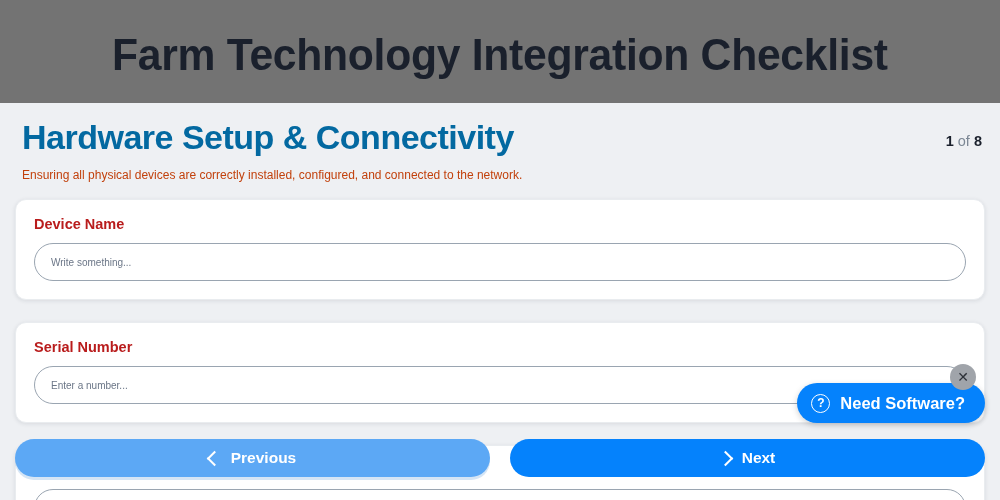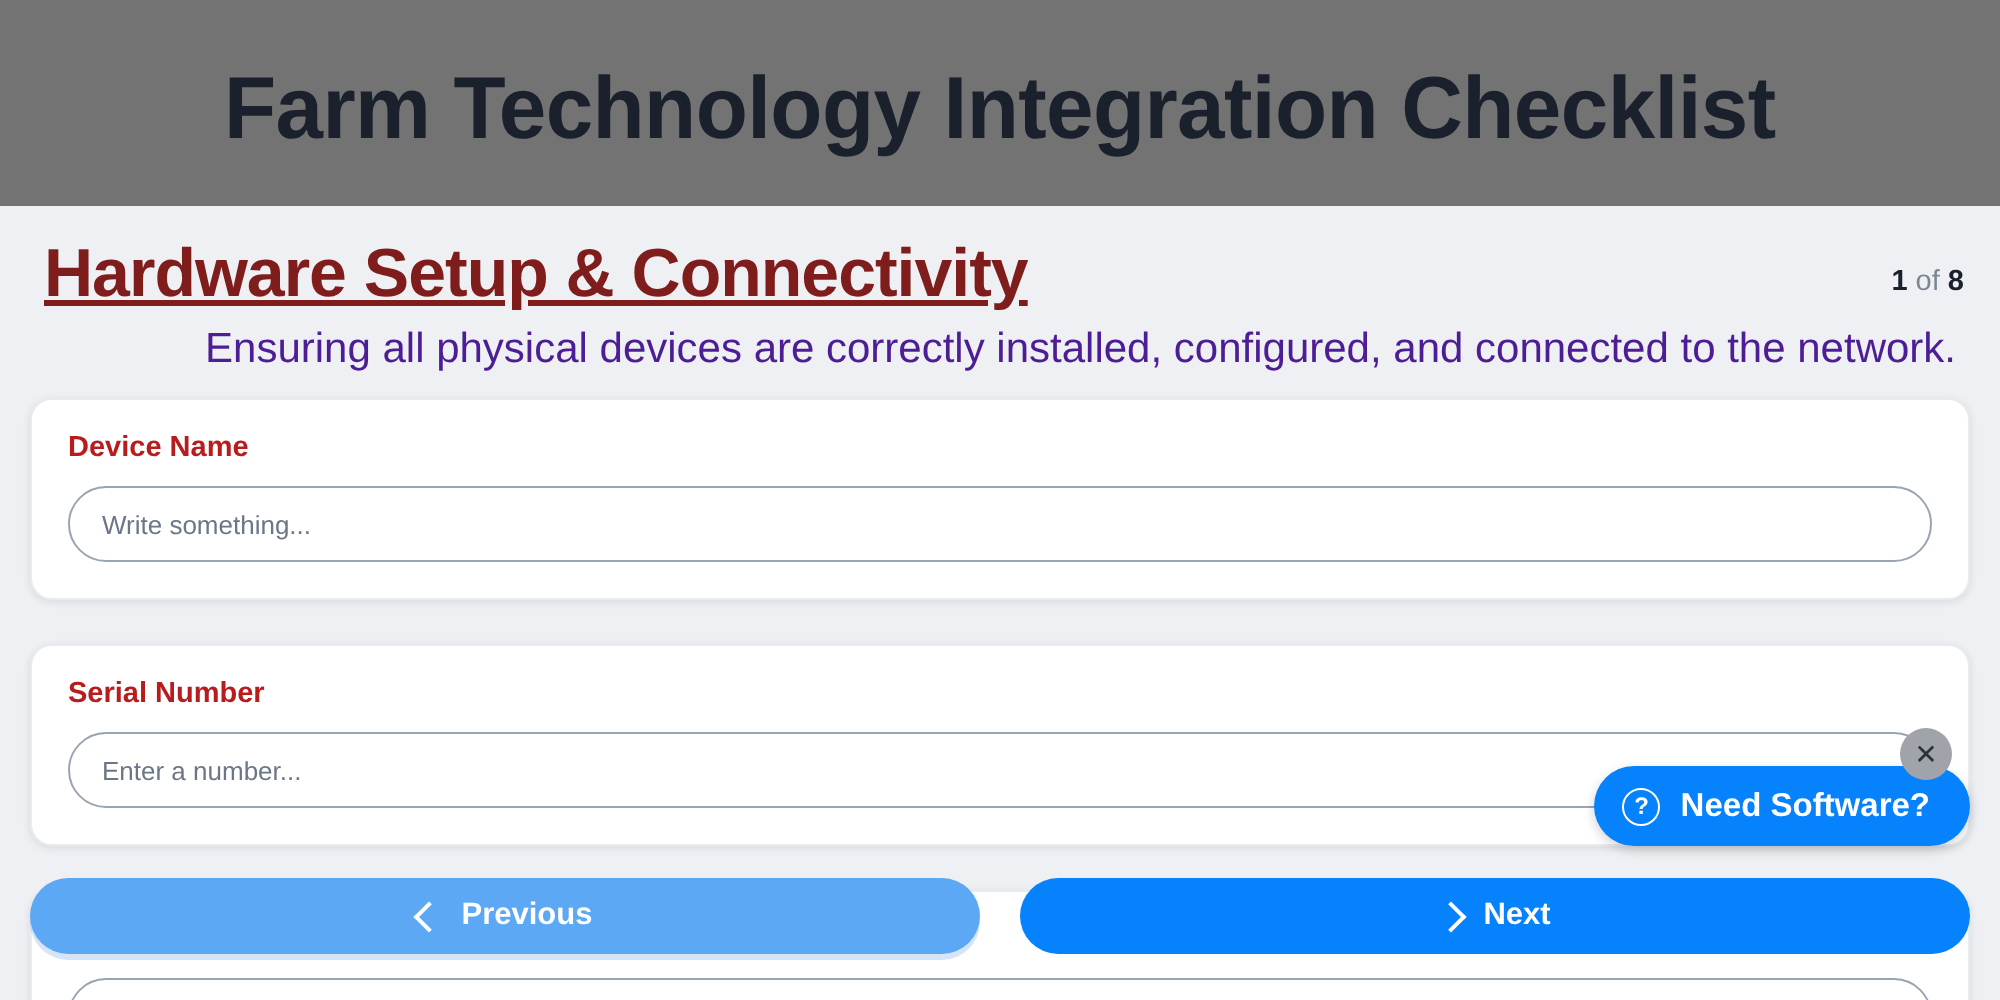--- a/index.html
+++ b/index.html
@@ -37,44 +37,42 @@
   }
 
   
   .section-head {
     padding: 14px 22px 0 22px;
     position: relative;
   }
   .section-title {
     font-size: 34px;
     font-weight: bold;
-    color: #7f1d1d;
+    color: #0369a1;
     letter-spacing: -0.5px;
     line-height: 40px;
-    text-decoration: underline;
   }
   .step-counter {
     position: absolute;
     right: 18px;
     top: 30px;
     font-size: 14.5px;
     color: #7b8794;
     white-space: nowrap;
     text-align: right;
   }
   .step-counter .num {
     font-weight: bold;
     color: #1a202c;
   }
   .section-sub {
     margin-top: 8px;
-    font-size: 21px;
-    color: #4c1d95;
+    font-size: 12px;
+    color: #c2410c;
     line-height: 20px;
-    text-align: right;
   }
 
   
   .cards {
     margin-top: 14px;
     padding: 0 15px;
   }
   .field-card {
     background: #ffffff;
     border: 1px solid #e9ecef;
@@ -92,21 +90,21 @@
   }
   .field-input {
     display: block;
     width: 100%;
     height: 38px;
     border: 1px solid #9aa5b1;
     border-radius: 19px;
     background: #ffffff;
     padding: 0 16px;
     font-family: "Liberation Sans", sans-serif;
-    font-size: 13px;
+    font-size: 10px;
     color: #b91c1c;
     outline: none;
   }
   .field-input::placeholder {
     color: #6b7687;
     opacity: 1;
   }
 
   
   .nav-bar {

